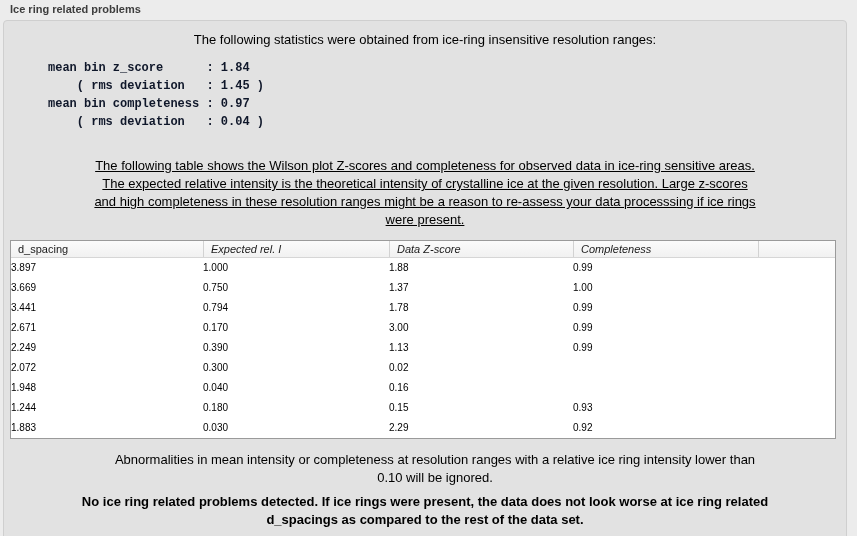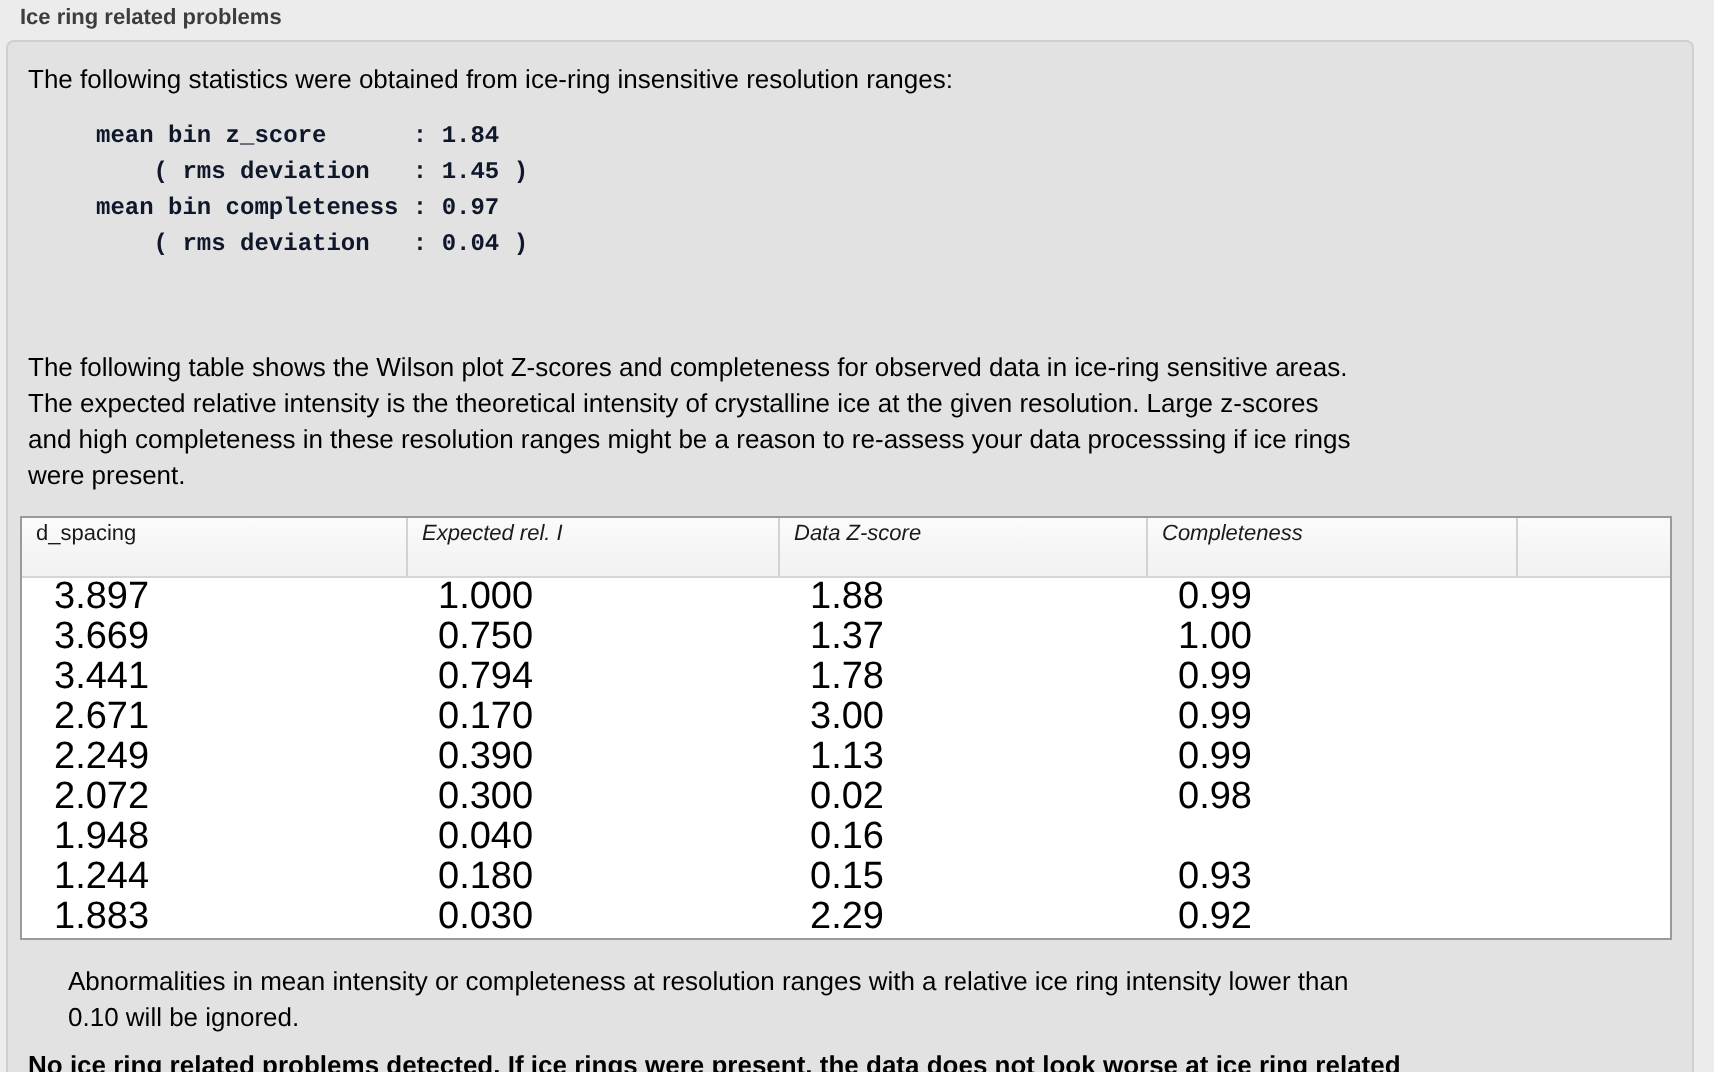--- a/index.html
+++ b/index.html
@@ -27,54 +27,54 @@
     width:844px;height:540px;
     background:var(--panel-bg);
     border:1px solid var(--panel-border);
     border-radius:4px;
     padding:10px 10px 0 10px;
   }
   .para{
     margin:0;
     font-size:13px;line-height:18px;color:#000;
     white-space:pre-line;
+    text-align:center;
   }
   .mono{
     margin:10px 0 0 34px;
     font-family:"Liberation Mono", monospace;
     font-size:12px;font-weight:bold;line-height:18px;color:#0f172a;
     white-space:pre;
   }
-  .desc{margin-top:44px;}
+  .desc{margin-top:26px;text-decoration:underline;}
   .listctrl{
     margin-top:11px;margin-left:-4px;
     width:826px;
     background:#fff;
     border:1px solid var(--table-border);
   }
   .lhead{
-    display:flex;height:30px;
+    display:flex;height:17px;
     background:linear-gradient(#fbfbfb,#f1f1f1);
     border-bottom:1px solid #d6d6d6;
   }
   .hcell{
     font-size:11px;color:#1a1a1a;
     padding:2px 0 0 7px;
     overflow:hidden;white-space:nowrap;
   }
   .hcell + .hcell{border-left:1px solid var(--header-sep);font-style:italic;}
   .c0{width:192px;}
   .c1{width:186px;}
   .c2{width:184px;}
   .c3{width:185px;}
   .c4{flex:1;}
   .lrow{display:flex;height:20px;}
   .tcell{
-    font-size:19px;line-height:20px;color:#000;
-    padding-left:16px;
+    font-size:10px;line-height:20px;color:#000;
     overflow:hidden;white-space:nowrap;
   }
   .note{margin-top:12px;margin-left:20px;}
   .note2{margin-top:6px;font-weight:bold;}
 </style>
 </head>
 <body>
 
 <div class="group-label">Ice ring related problems</div>
 
@@ -133,21 +133,20 @@
           <div class="tcell c0">2.249</div>
           <div class="tcell c1">0.390</div>
           <div class="tcell c2">1.13</div>
           <div class="tcell c3">0.99</div>
           <div class="tcell c4"></div>
         </div>
         <div class="lrow">
           <div class="tcell c0">2.072</div>
           <div class="tcell c1">0.300</div>
           <div class="tcell c2">0.02</div>
-          <div class="tcell c3">0.98</div>
           <div class="tcell c4"></div>
         </div>
         <div class="lrow">
           <div class="tcell c0">1.948</div>
           <div class="tcell c1">0.040</div>
           <div class="tcell c2">0.16</div>
           <div class="tcell c4"></div>
         </div>
         <div class="lrow">
           <div class="tcell c0">1.244</div>

